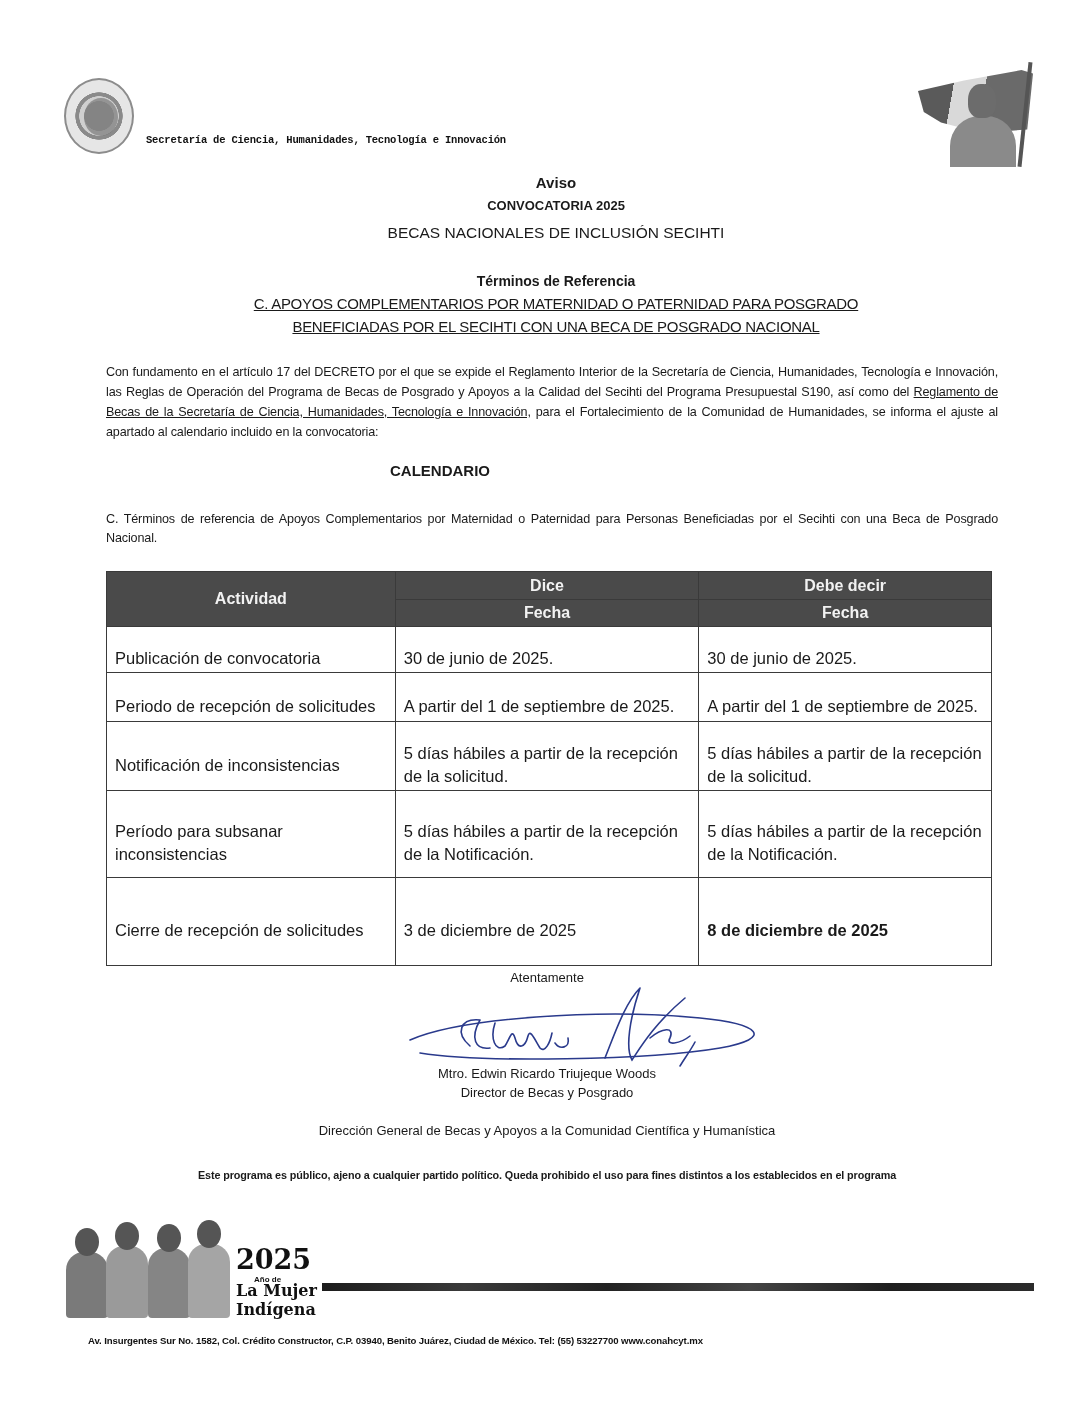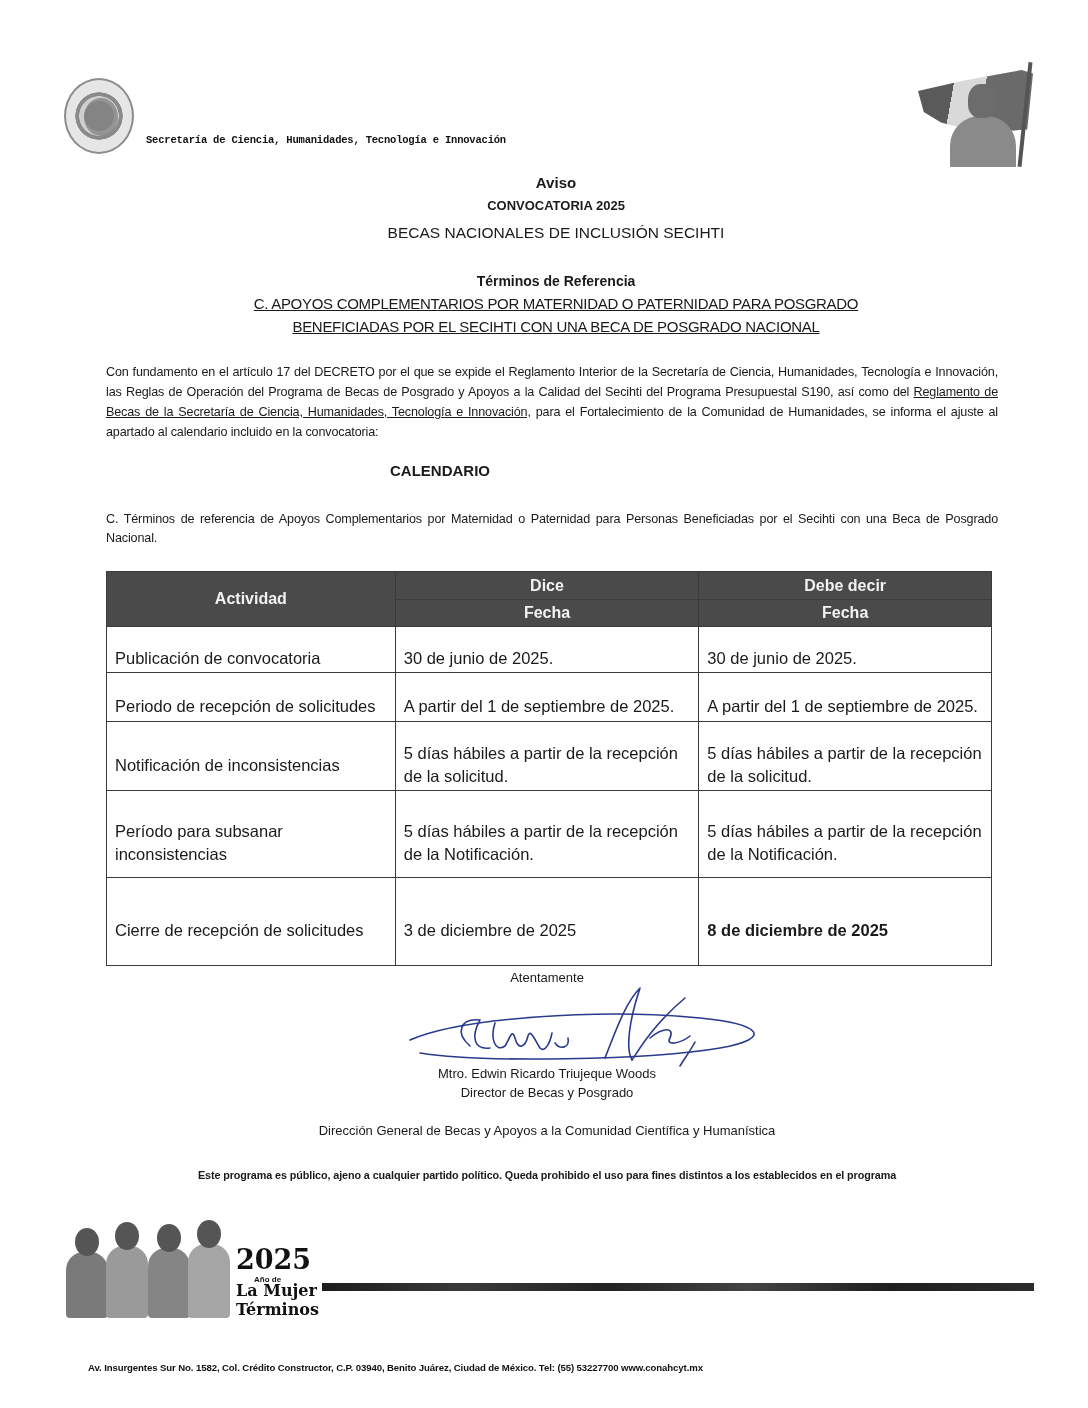--- a/index.html
+++ b/index.html
@@ -61,21 +61,21 @@
   .s-legal { position: absolute; left: 0; width: 1094px; top: 1169px; text-align: center; font-family: "Liberation Sans", sans-serif; font-size: 10.8px; font-weight: bold; letter-spacing: -0.1px; }
 
   .footer-art { position: absolute; left: 66px; top: 1218px; width: 170px; height: 100px; }
   .woman { position: absolute; bottom: 0; width: 42px; background: #8c8c8c; border-radius: 18px 18px 4px 4px; }
   .woman .hd { position: absolute; left: 9px; top: -24px; width: 24px; height: 28px; border-radius: 50%; background: #555; }
   .yr { position: absolute; left: 236px; top: 1246px; font-family: "DejaVu Serif", "Liberation Serif", serif; font-weight: bold; font-size: 27px; line-height: 1; color: #111; }
   .yr-sub { position: absolute; left: 254px; top: 1275px; font-size: 8px; font-weight: bold; color: #111; font-family: "Liberation Sans", sans-serif; }
   .yr-l1 { position: absolute; left: 236px; top: 1283px; font-family: "DejaVu Serif", "Liberation Serif", serif; font-weight: bold; font-size: 16px; line-height: 1; color: #111; }
   .yr-l2 { position: absolute; left: 236px; top: 1302px; font-family: "DejaVu Serif", "Liberation Serif", serif; font-weight: bold; font-size: 16px; line-height: 1; color: #111; }
   .footer-bar { position: absolute; left: 322px; top: 1283px; width: 712px; height: 8px; background: linear-gradient(90deg, #1c1c1c, #3a3a3a 20%, #222 40%, #444 60%, #1e1e1e 80%, #2c2c2c); }
-  .address { position: absolute; left: 88px; top: 1335px; font-family: "Liberation Sans", sans-serif; font-size: 9.6px; font-weight: bold; color: #111; letter-spacing: -0.1px; margin-top: 27px; }
+  .address { position: absolute; left: 88px; top: 1335px; font-family: "Liberation Sans", sans-serif; font-size: 9.6px; font-weight: bold; color: #111; letter-spacing: -0.1px; }
 </style>
 </head>
 <body>
 
 <div class="header">
   <div class="seal">
       <div class="seal-inner"></div>
     </div>
   <div class="brand-sub">Secretaría de Ciencia, Humanidades, Tecnología e Innovación</div>
 </div>
@@ -167,15 +167,15 @@
   <div class="woman" style="left:82px;height:70px;background:#858585;">
       <div class="hd"></div>
     </div>
   <div class="woman" style="left:122px;height:74px;background:#a5a5a5;">
       <div class="hd"></div>
     </div>
 </div>
 <div class="yr">2025</div>
 <div class="yr-sub">Año de</div>
 <div class="yr-l1">La Mujer</div>
-<div class="yr-l2">Términos</div>
+<div class="yr-l2">Indígena</div>
 <div class="footer-bar"></div>
 <div class="address">Av. Insurgentes Sur No. 1582, Col. Crédito Constructor, C.P. 03940, Benito Juárez, Ciudad de México. Tel: (55) 53227700 www.conahcyt.mx</div>
 
 </body></html>

